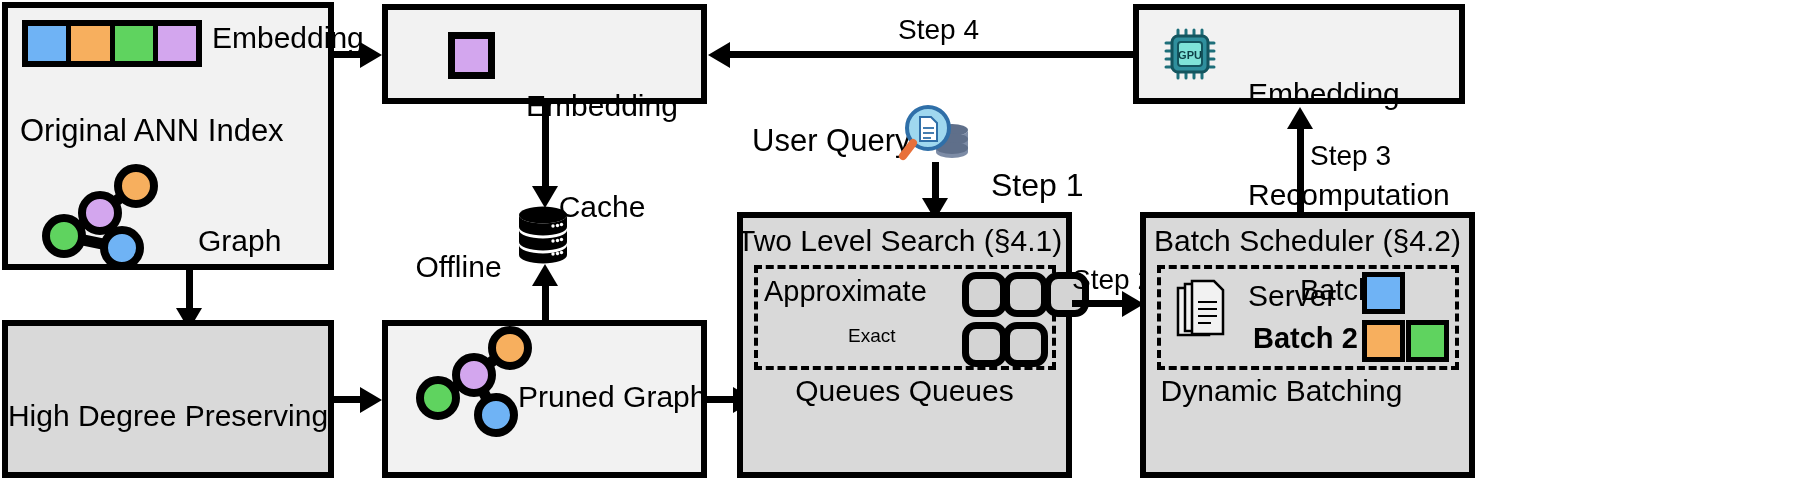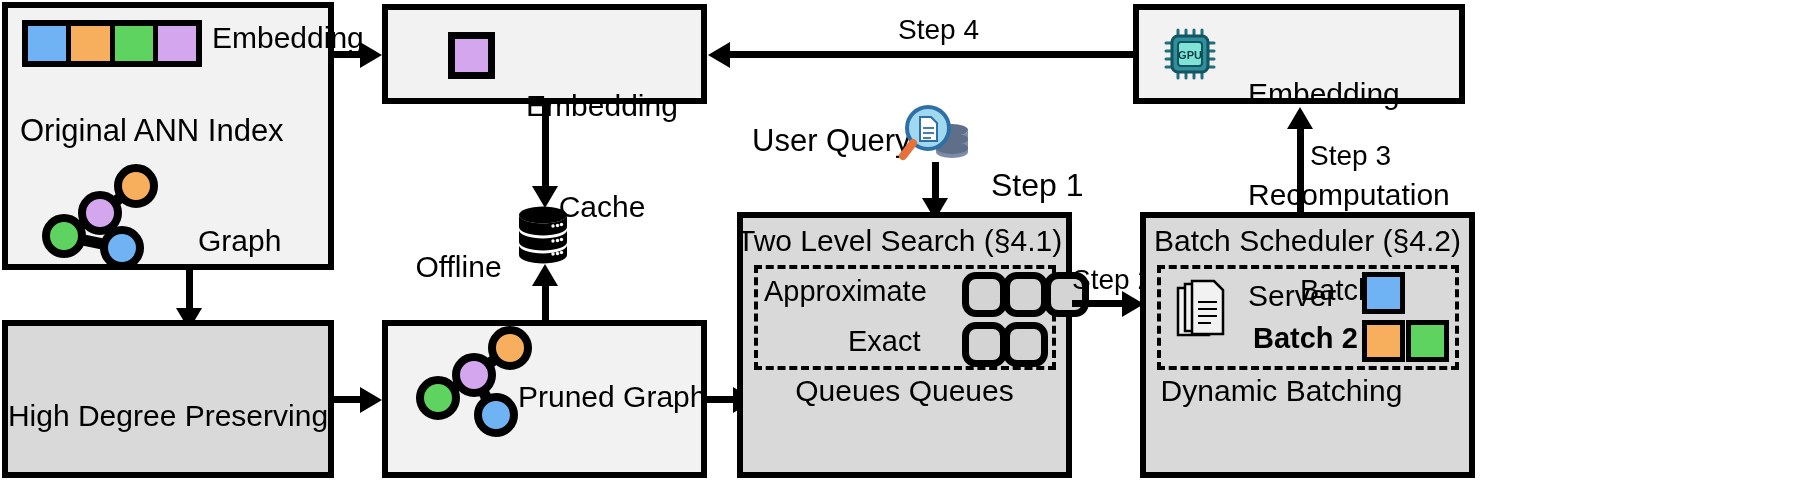--- a/index.html
+++ b/index.html
@@ -208,21 +208,21 @@
   <div class="box gray" style="left:737px;top:212px;width:335px;height:266px;"></div>
   <div class="lbl b center" style="left:737px;top:224px;width:269px;font-size:30px;">Two Level Search (§4.1)</div>
 
   <div class="dashed" style="left:754px;top:265px;width:302px;height:105px;"></div>
 
   <div class="lbl" style="left:764px;top:275px;font-size:29px;">Approximate</div>
   <div class="slot" style="left:962px;top:272px;width:45px;height:45px;"></div>
   <div class="slot" style="left:1003px;top:272px;width:45px;height:45px;"></div>
   <div class="slot" style="left:1044px;top:272px;width:45px;height:45px;"></div>
 
-  <div class="lbl" style="left:848px;top:325px;font-size:29px;">Exact</div>
+  <div class="lbl" style="left:848px;top:325px;font-size:19px;">Exact</div>
   <div class="slot" style="left:962px;top:322px;width:45px;height:45px;"></div>
   <div class="slot" style="left:1003px;top:322px;width:45px;height:45px;"></div>
 
   <div class="lbl center" style="left:737px;top:374px;width:335px;font-size:30px;">Queues Queues</div>
 
   <div class="hline" style="left:1072px;top:300px;width:52px;"></div>
   <div class="ahead right" style="left:1122px;top:291px;"></div>
   <div class="lbl b" style="left:1072px;top:264px;font-size:28px;">Step 2</div>
 
   <div class="box gray" style="left:1140px;top:212px;width:335px;height:266px;"></div>

